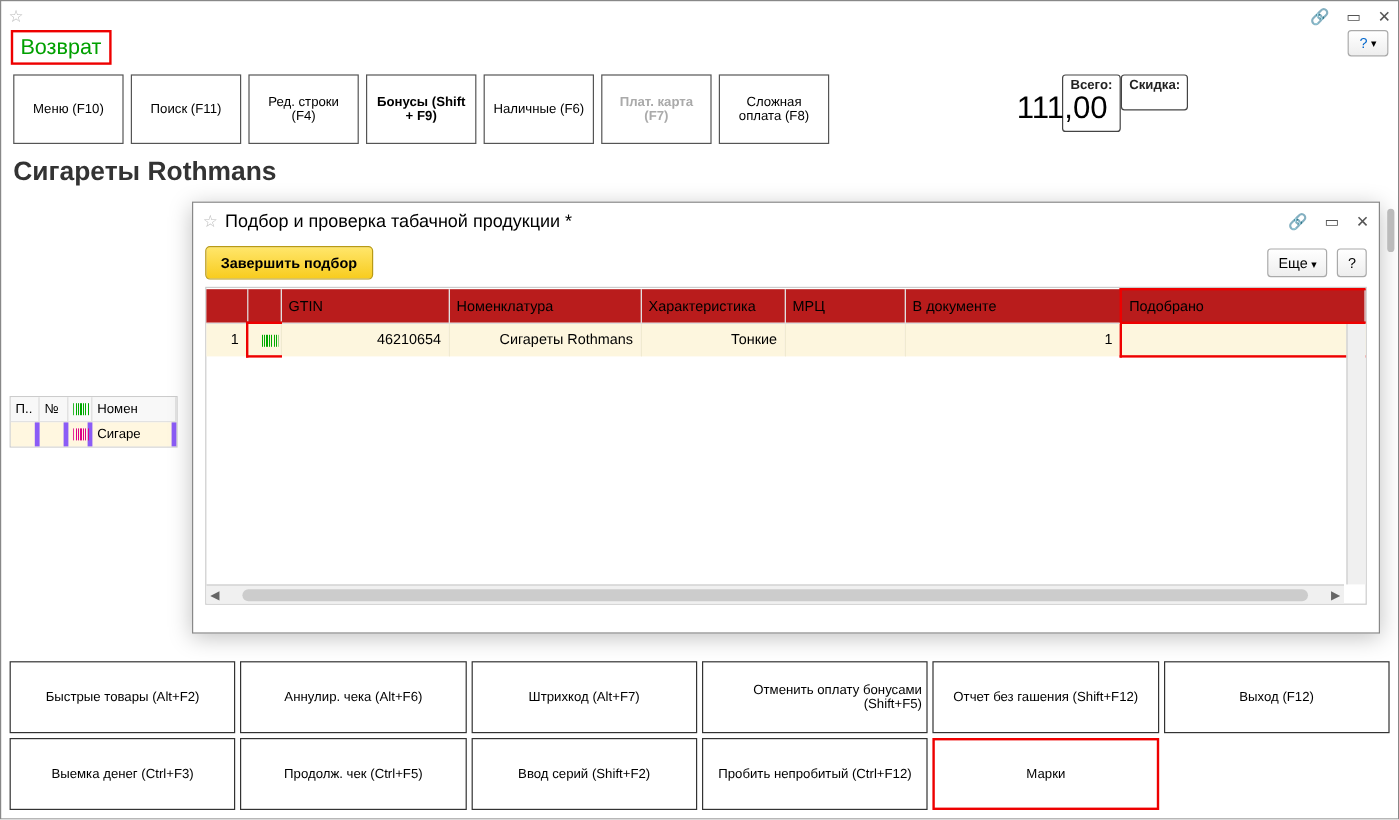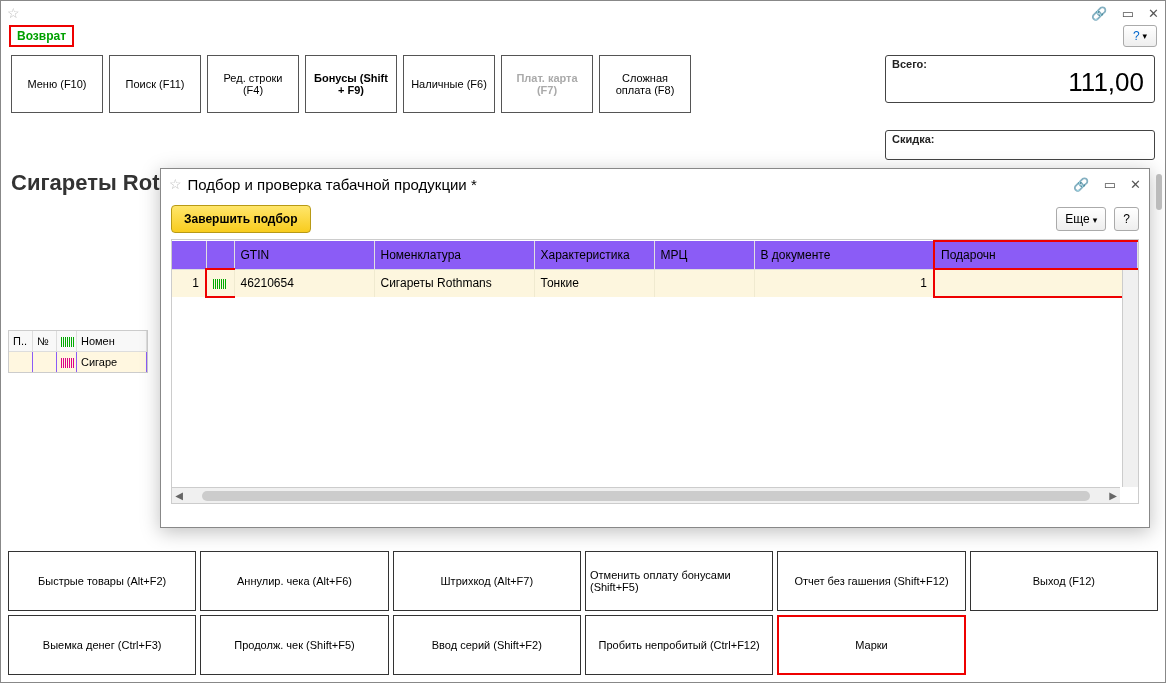--- a/index.html
+++ b/index.html
@@ -7,74 +7,74 @@
 
 .main-window { width: 100%; height: 100%; border: 1px solid #888; background: #fff; }
 
 .main-titlebar { height: 24px; display: flex; align-items: center; padding: 0 6px; }
 .star-icon { color: #bbb; font-size: 14px; margin-right: 6px; }
 .titlebar-spacer { flex: 1; }
 .win-controls { display: flex; gap: 14px; font-size: 13px; color: #555; }
 .win-ctrl { cursor: pointer; }
 
 .mode-row { display: flex; align-items: flex-start; padding: 0 8px; }
-.mode-label { font-size: 12px; font-weight: bold; color: #00a000; border: 2px solid #e00; padding: 2px 6px; }
+.mode-label { font-size: 18px; font-weight: normal; color: #00a000; border: 2px solid #e00; padding: 2px 6px; }
 .help-dd { margin-left: auto; width: 34px; height: 22px; border: 1px solid #aaa; border-radius: 3px; display: flex; align-items: center; justify-content: center; font-size: 12px; background: linear-gradient(#fff,#eee); }
 
 .top-btn-row { display: flex; gap: 6px; padding: 8px 10px 6px 10px; align-items: stretch; }
 .top-btn { width: 92px; height: 58px; border: 1px solid #555; display: flex; align-items: center; justify-content: center; text-align: center; font-size: 11px; padding: 4px; background: #fff; cursor: pointer; }
 .top-btn.red { color: #c00; }
 .top-btn.grey { color: #aaa; }
 .top-btn.bold { font-weight: bold; }
 
-.totals { margin-left: auto; display: flex; flex-direction: column; gap: 16px; width: 270px; }
+.totals { margin-left: auto; display: flex; flex-direction: row; gap: 0; width: 270px; }
 .total-box { border: 1px solid #444; border-radius: 3px; padding: 2px 6px; height: 48px; position: relative; }
 .total-label { font-size: 11px; font-weight: bold; color: #222; }
 .total-val { position: absolute; right: 10px; bottom: 4px; font-size: 26px; font-family: Arial; }
-.discount-box { border: 1px solid #444; border-radius: 3px; padding: 2px 6px; height: 30px; margin-top: 11px; }
+.discount-box { border: 1px solid #444; border-radius: 3px; padding: 2px 6px; height: 30px; }
 
 .product-title { font-size: 22px; font-weight: bold; color: #333; padding: 4px 10px; }
 
 .bg-table { position: absolute; top: 330px; left: 8px; width: 140px; border: 1px solid #ccc; font-size: 11px; }
 .bg-table .hdr { background: #f8f8f8; display: flex; border-bottom: 1px solid #ddd; }
 .bg-table .hdr div { padding: 4px; border-right: 1px solid #ddd; }
 .bg-table .row { background: #fff7e0; display: flex; }
-.bg-table .row div { padding: 4px; border-right: 1px solid #8b5cf6; }
+.bg-table .row div { padding: 4px; border-right: 4px solid #8b5cf6; }
 .barcode-mini { display: inline-block; width: 14px; height: 10px; background: repeating-linear-gradient(90deg, #d08, #d08 1px, transparent 1px, transparent 2px); vertical-align: middle; }
 .barcode-green { display: inline-block; width: 14px; height: 10px; background: repeating-linear-gradient(90deg, #0a0, #0a0 1px, transparent 1px, transparent 2px); vertical-align: middle; }
 
 .modal { position: absolute; top: 168px; left: 160px; width: 990px; height: 360px; border: 1px solid #888; background: #fff; box-shadow: 0 4px 18px rgba(0,0,0,0.25); }
 .modal .m-title { height: 30px; display: flex; align-items: center; padding: 0 8px; font-size: 15px; }
 .modal .m-title .star-icon { margin-right: 6px; }
 .modal .m-title .win-controls { margin-left: auto; }
 
 .modal-toolbar { display: flex; align-items: center; padding: 6px 10px; gap: 8px; }
 .btn-yellow { background: linear-gradient(#ffe66b, #f8cc1e); border: 1px solid #b89a16; border-radius: 4px; padding: 6px 12px; font-weight: bold; font-size: 12px; cursor: pointer; }
 .btn-more { margin-left: auto; border: 1px solid #aaa; border-radius: 3px; padding: 4px 8px; background: linear-gradient(#fff,#eee); font-size: 12px; cursor: pointer; }
 .btn-q { border: 1px solid #aaa; border-radius: 3px; padding: 4px 8px; background: linear-gradient(#fff,#eee); font-size: 12px; }
 
 .modal-table-wrap { margin: 0 10px; border: 1px solid #ccc; height: 265px; position: relative; }
 .modal-table { width: 100%; border-collapse: collapse; font-size: 12px; }
-.modal-table th { text-align: left; font-weight: normal; padding: 6px 6px; background: #8b5cf6; border-right: 1px solid #e0e0e0; border-bottom: 1px solid #ddd; }
-.modal-table td { padding: 6px 6px; border-right: 1px solid #f0ead0; background: #fdf6de; }
+.modal-table th { text-align: left; font-weight: normal; padding: 6px 6px; background: #b91c1c; border-right: 1px solid #e0e0e0; border-bottom: 1px solid #ddd; }
+.modal-table td { padding: 6px 6px; border-right: 1px solid #f0ead0; background: #fdf6de; text-align: right; }
 .modal-table tr.datarow td:first-child { text-align: right; }
 .th-highlight { border: 2px solid #e00; }
 .td-highlight { border: 2px solid #e00; text-align: right; }
 .td-icon-cell { border: 2px solid #e00; text-align: center; padding: 2px !important; }
 
 .modal-scroll { position: absolute; bottom: 0; left: 0; right: 18px; height: 16px; display: flex; align-items: center; background: #f0f0f0; border-top: 1px solid #ccc; }
 .scroll-thumb { flex:1; height: 10px; background: #ccc; border-radius: 5px; margin: 0 16px; }
 .scroll-arrow { width: 14px; text-align: center; color: #666; font-size: 10px; }
 .modal-vscroll { position: absolute; top: 30px; right: 0; bottom: 16px; width: 16px; background: #f0f0f0; border-left: 1px solid #ccc; }
 
 .outer-vscroll { position: absolute; top: 170px; right: 0; bottom: 150px; width: 14px; }
 .outer-vscroll .vthumb { width: 6px; height: 36px; background: #bbb; border-radius: 3px; margin: 4px auto 0 auto; }
 
 .bottom-grid { position: absolute; bottom: 8px; left: 8px; right: 8px; display: grid; grid-template-columns: repeat(6, 1fr); grid-template-rows: repeat(2, 60px); gap: 4px; }
-.bottom-btn { border: 1px solid #333; display: flex; align-items: center; justify-content: center; text-align: left; font-size: 11px; padding: 4px; background: #fff; cursor: pointer; }
+.bottom-btn { border: 1px solid #333; display: flex; align-items: center; justify-content: center; text-align: right; font-size: 11px; padding: 4px; background: #fff; cursor: pointer; }
 .bottom-highlight { border: 2px solid #e00; }
 
 .chev { font-size: 9px; margin-left: 3px; }
 </style>
 </head>
 <body>
 
 <div class="main-window">
 
   <div class="main-titlebar">
@@ -165,21 +165,21 @@
         </colgroup>
         <thead>
           <tr>
             <th></th>
             <th></th>
             <th>GTIN</th>
             <th>Номенклатура</th>
             <th>Характеристика</th>
             <th>МРЦ</th>
             <th>В документе</th>
-            <th class="th-highlight">Подарочн</th>
+            <th class="th-highlight">Подобрано</th>
           </tr>
         </thead>
         <tbody>
           <tr class="datarow">
             <td>1</td>
             <td class="td-icon-cell"><span class="barcode-green"></span></td>
             <td>46210654</td>
             <td>Сигареты Rothmans</td>
             <td>Тонкие</td>
             <td></td>
@@ -202,19 +202,19 @@
   </div>
 
   <div class="bottom-grid">
     <div class="bottom-btn">Быстрые товары (Alt+F2)</div>
     <div class="bottom-btn">Аннулир. чека (Alt+F6)</div>
     <div class="bottom-btn">Штрихкод (Alt+F7)</div>
     <div class="bottom-btn">Отменить оплату бонусами (Shift+F5)</div>
     <div class="bottom-btn">Отчет без гашения (Shift+F12)</div>
     <div class="bottom-btn">Выход (F12)</div>
     <div class="bottom-btn">Выемка денег (Ctrl+F3)</div>
-    <div class="bottom-btn">Продолж. чек (Shift+F5)</div>
+    <div class="bottom-btn">Продолж. чек (Ctrl+F5)</div>
     <div class="bottom-btn">Ввод серий (Shift+F2)</div>
     <div class="bottom-btn">Пробить непробитый (Ctrl+F12)</div>
     <div class="bottom-btn bottom-highlight">Марки</div>
   </div>
 
 </div>
 
 </body></html>

